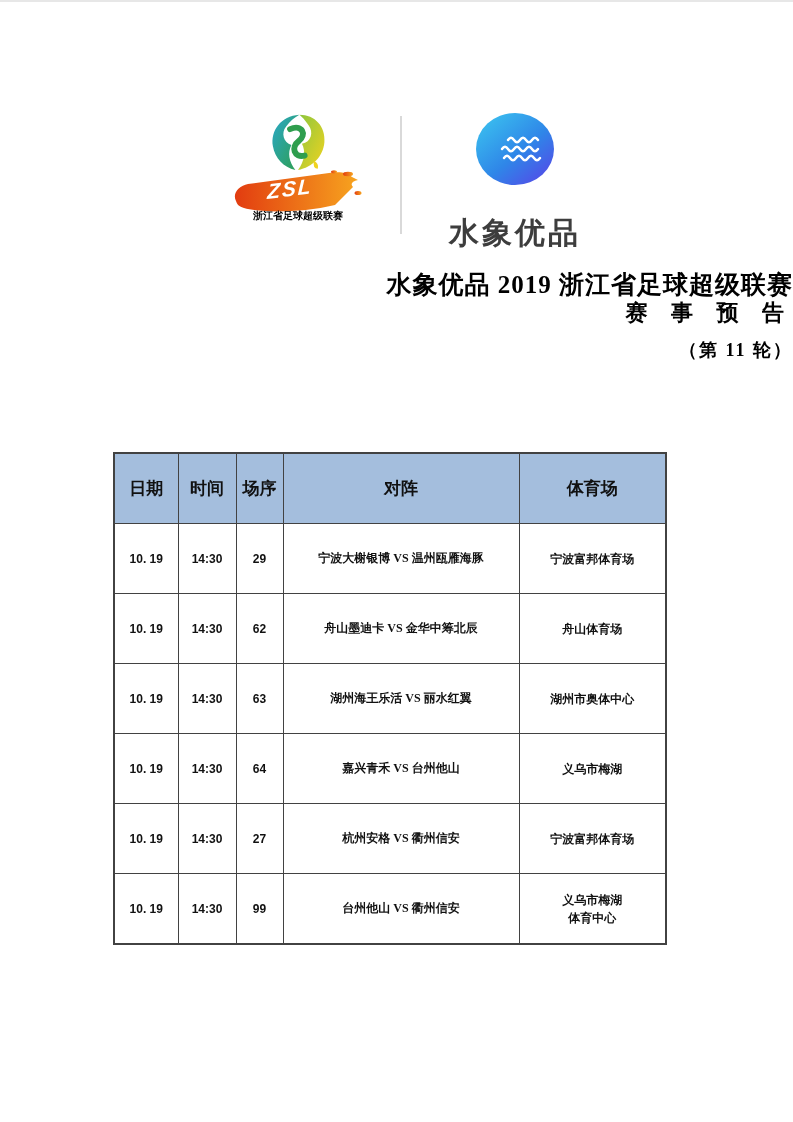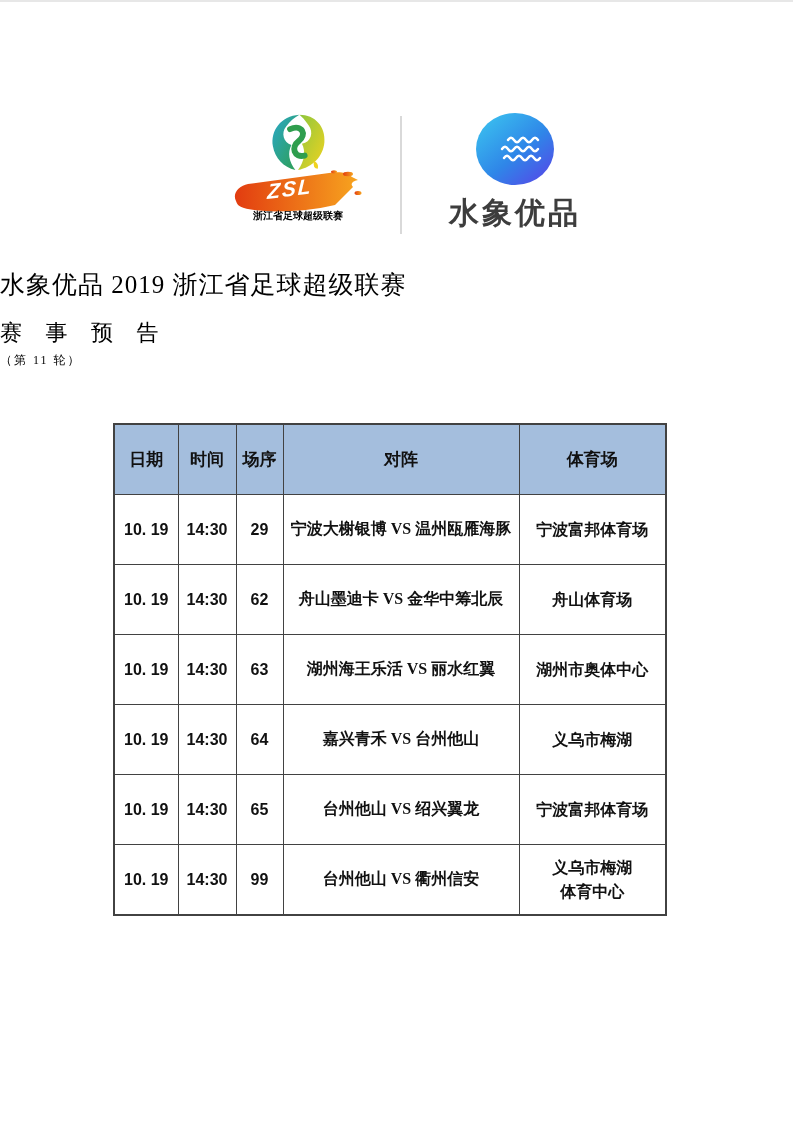--- a/index.html
+++ b/index.html
@@ -28,42 +28,42 @@
   }
   .logo-divider { position:absolute; left:400px; top:114px; width:2px; height:118px; background:#d9d9d9; }
 
   .brand-logo { position:absolute; left:436px; top:111px; width:158px; }
   .water-circle {
     width:78px; height:72px; border-radius:50%; margin:0 auto; position:relative;
     background:linear-gradient(140deg,#3cc9f0 0%, #2f86e8 55%, #5a3fe8 100%);
   }
   .water-waves { position:absolute; left:22px; top:21px; width:48px; height:32px; }
   .brand-name {
-    margin-top:8px; text-align:center; font-family:"Liberation Sans", sans-serif;
+    margin-top:28px; text-align:center; font-family:"Liberation Sans", sans-serif;
     font-weight:bold; font-size:30px; letter-spacing:3px; color:#3d3d3d; white-space:nowrap;
   }
 
   
-  .title-line { position:absolute; left:0; width:100%; text-align:left; color:#000; font-weight:normal; }
+  .title-line { position:absolute; left:0; width:100%; text-align:right; color:#000; font-weight:bold; }
   .title-1 { top:266px; font-size:25px; letter-spacing:1px; }
-  .title-2 { top:316px; font-size:22px; letter-spacing:9px; }
-  .title-3 { top:350px; font-size:12px; letter-spacing:2px; }
+  .title-2 { top:296px; font-size:22px; letter-spacing:9px; }
+  .title-3 { top:336px; font-size:18px; letter-spacing:2px; }
 
   
   .schedule {
-    position:absolute; left:113px; top:421px; width:552px;
+    position:absolute; left:113px; top:450px; width:552px;
     border-collapse:collapse; table-layout:fixed;
     border:2px solid var(--border-c);
   }
   .schedule th, .schedule td {
     border:1.5px solid var(--border-c); text-align:center; vertical-align:middle;
     font-weight:bold; color:#111; padding:0;
   }
   .schedule th { height:69px; background:var(--header-bg); font-size:17px; }
-  .schedule td { height:69px; font-size:16px; }
+  .schedule td { height:69px; font-size:12px; }
   .cell-sans { font-family:"Liberation Sans", sans-serif; }
   .venue { white-space:pre-line; line-height:1.5; }
 </style>
 </head>
 <body style="--header-bg: #a4bedd; --border-c: #424242;">
 
 <div class="page">
 
   <div class="zsl-logo">
     <svg class="zsl-swirl" viewBox="0 0 100 100" aria-hidden="true">
@@ -161,22 +161,22 @@
       <tr>
         <td class="cell-sans">10. 19</td>
         <td class="cell-sans">14:30</td>
         <td class="cell-sans">64</td>
         <td>嘉兴青禾 VS 台州他山</td>
         <td class="venue">义乌市梅湖</td>
       </tr>
       <tr>
         <td class="cell-sans">10. 19</td>
         <td class="cell-sans">14:30</td>
-        <td class="cell-sans">65</td>
-        <td>台州他山 VS 绍兴翼龙</td>
+        <td class="cell-sans">27</td>
+        <td>杭州安格 VS 衢州信安</td>
         <td class="venue">宁波富邦体育场</td>
       </tr>
       <tr>
         <td class="cell-sans">10. 19</td>
         <td class="cell-sans">14:30</td>
         <td class="cell-sans">99</td>
         <td>台州他山 VS 衢州信安</td>
         <td class="venue">义乌市梅湖
 体育中心</td>
       </tr>

